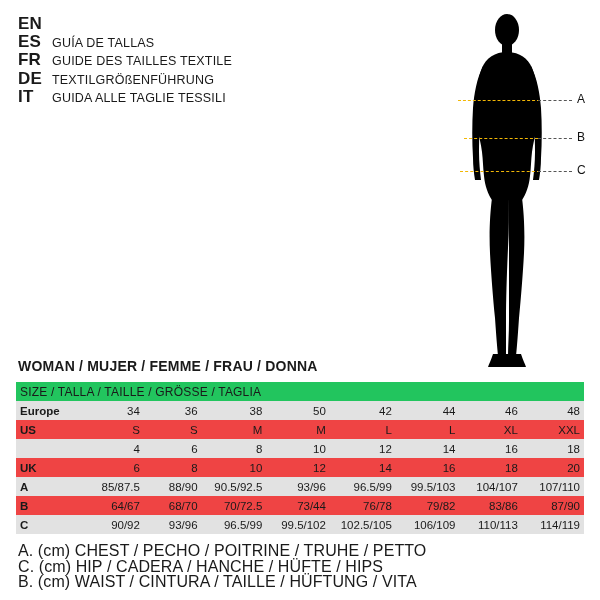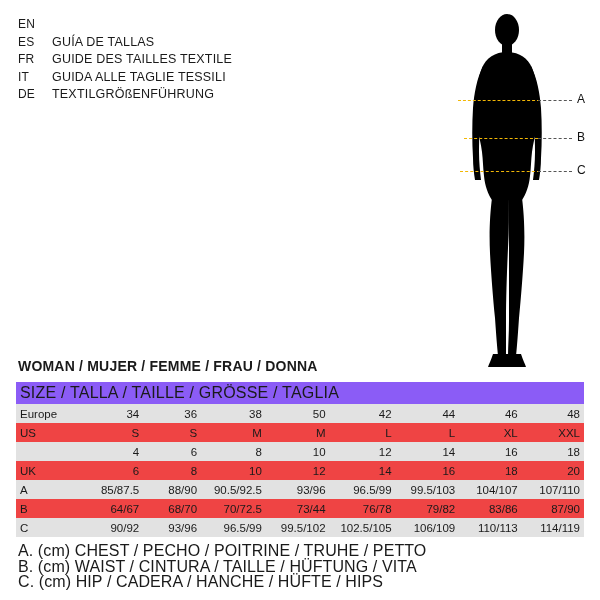--- a/index.html
+++ b/index.html
@@ -32,21 +32,22 @@
     display: flex;
     align-items: baseline;
     font-size: 12.5px;
     letter-spacing: 0.2px;
     line-height: 16.5px;
     margin-bottom: 1px;
   }
   .lang-code {
     width: 34px;
     flex: 0 0 34px;
-    font-size: 12px;
+    font-size: 17px;
+    font-weight: bold;
   }
   .lang-text {
     font-size: 12.5px;
   }
 
   
   .figure-wrap {
     position: absolute;
     left: 420px;
     top: 8px;
@@ -94,35 +95,36 @@
     width: 568px;
     border-collapse: collapse;
     font-size: 11.5px;
   }
   table.sizes td {
     padding: 2px 4px;
     height: 15px;
     vertical-align: middle;
   }
   table.sizes tr.head td {
-    background: #8b5cf6;
+    background: #22c55e;
     font-weight: normal;
-    font-size: 16px;
+    font-size: 12px;
     letter-spacing: 0.2px;
   }
   table.sizes tr.shade td {
     background: #e2e2e2;
   }
   table.sizes tr.plain td {
     background: #ef4444;
   }
   td.rowlabel {
     width: 70px;
     padding-left: 6px;
     text-align: left;
+    font-weight: bold;
   }
   td.cell {
     text-align: right;
     width: 62px;
   }
 
   .legend {
     position: absolute;
     left: 18px;
     top: 543px;
@@ -143,26 +145,26 @@
     </div>
     <div class="lang-row">
       <span class="lang-code">ES</span>
       <span class="lang-text">GUÍA DE TALLAS</span>
     </div>
     <div class="lang-row">
       <span class="lang-code">FR</span>
       <span class="lang-text">GUIDE DES TAILLES TEXTILE</span>
     </div>
     <div class="lang-row">
+      <span class="lang-code">DE</span>
+      <span class="lang-text">TEXTILGRÖßENFÜHRUNG</span>
+    </div>
+    <div class="lang-row">
       <span class="lang-code">IT</span>
       <span class="lang-text">GUIDA ALLE TAGLIE TESSILI</span>
-    </div>
-    <div class="lang-row">
-      <span class="lang-code">DE</span>
-      <span class="lang-text">TEXTILGRÖßENFÜHRUNG</span>
     </div>
   </div>
 
   <div class="figure-wrap">
     <svg class="silhouette" width="170" height="365" viewBox="0 0 170 365">
       <g fill="#000000">
 
         <ellipse cx="87" cy="22" rx="12" ry="16"></ellipse>
 
         <rect x="82" y="34" width="10" height="12"></rect>
@@ -315,17 +317,17 @@
         <td class="cell">102.5/105</td>
         <td class="cell">106/109</td>
         <td class="cell">110/113</td>
         <td class="cell">114/119</td>
       </tr>
     </tbody>
   </table>
 
   <div class="legend">
     <div>A. (cm) CHEST / PECHO / POITRINE / TRUHE / PETTO</div>
+    <div>C. (cm) HIP / CADERA / HANCHE / HÜFTE / HIPS</div>
     <div>B. (cm) WAIST / CINTURA / TAILLE / HÜFTUNG / VITA</div>
-    <div>C. (cm) HIP / CADERA / HANCHE / HÜFTE / HIPS</div>
   </div>
 
 </div>
 
 </body></html>

